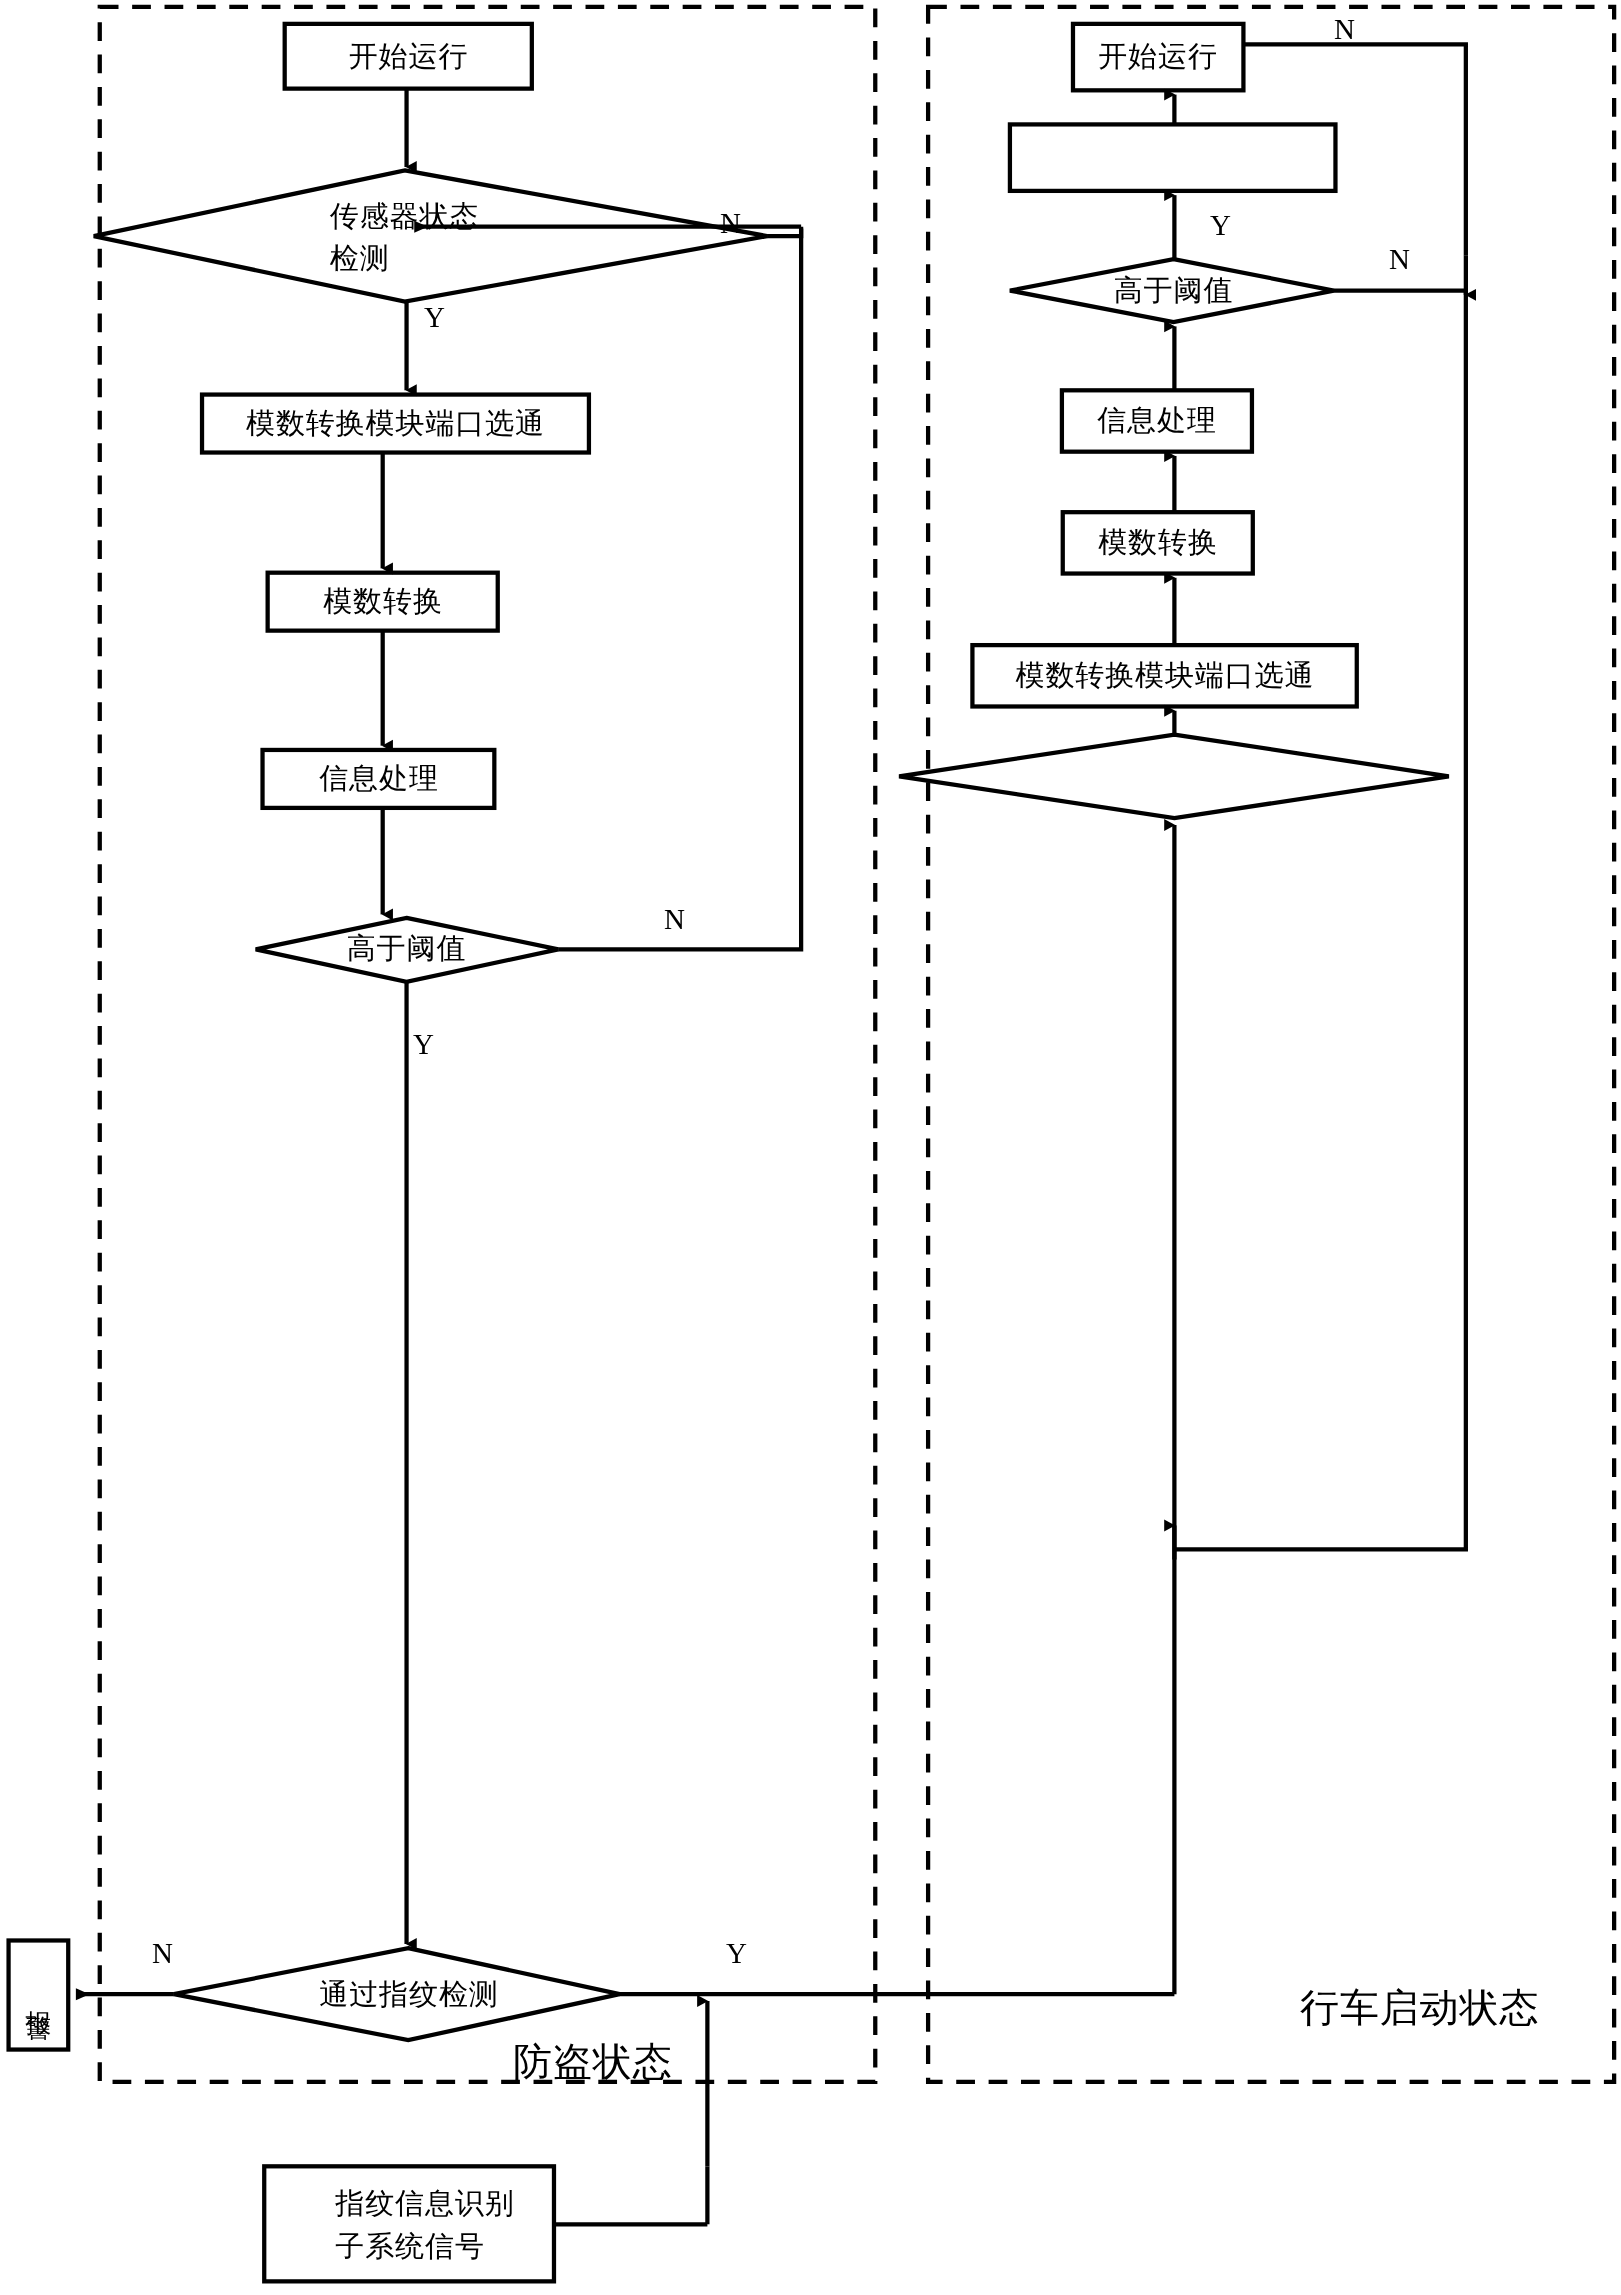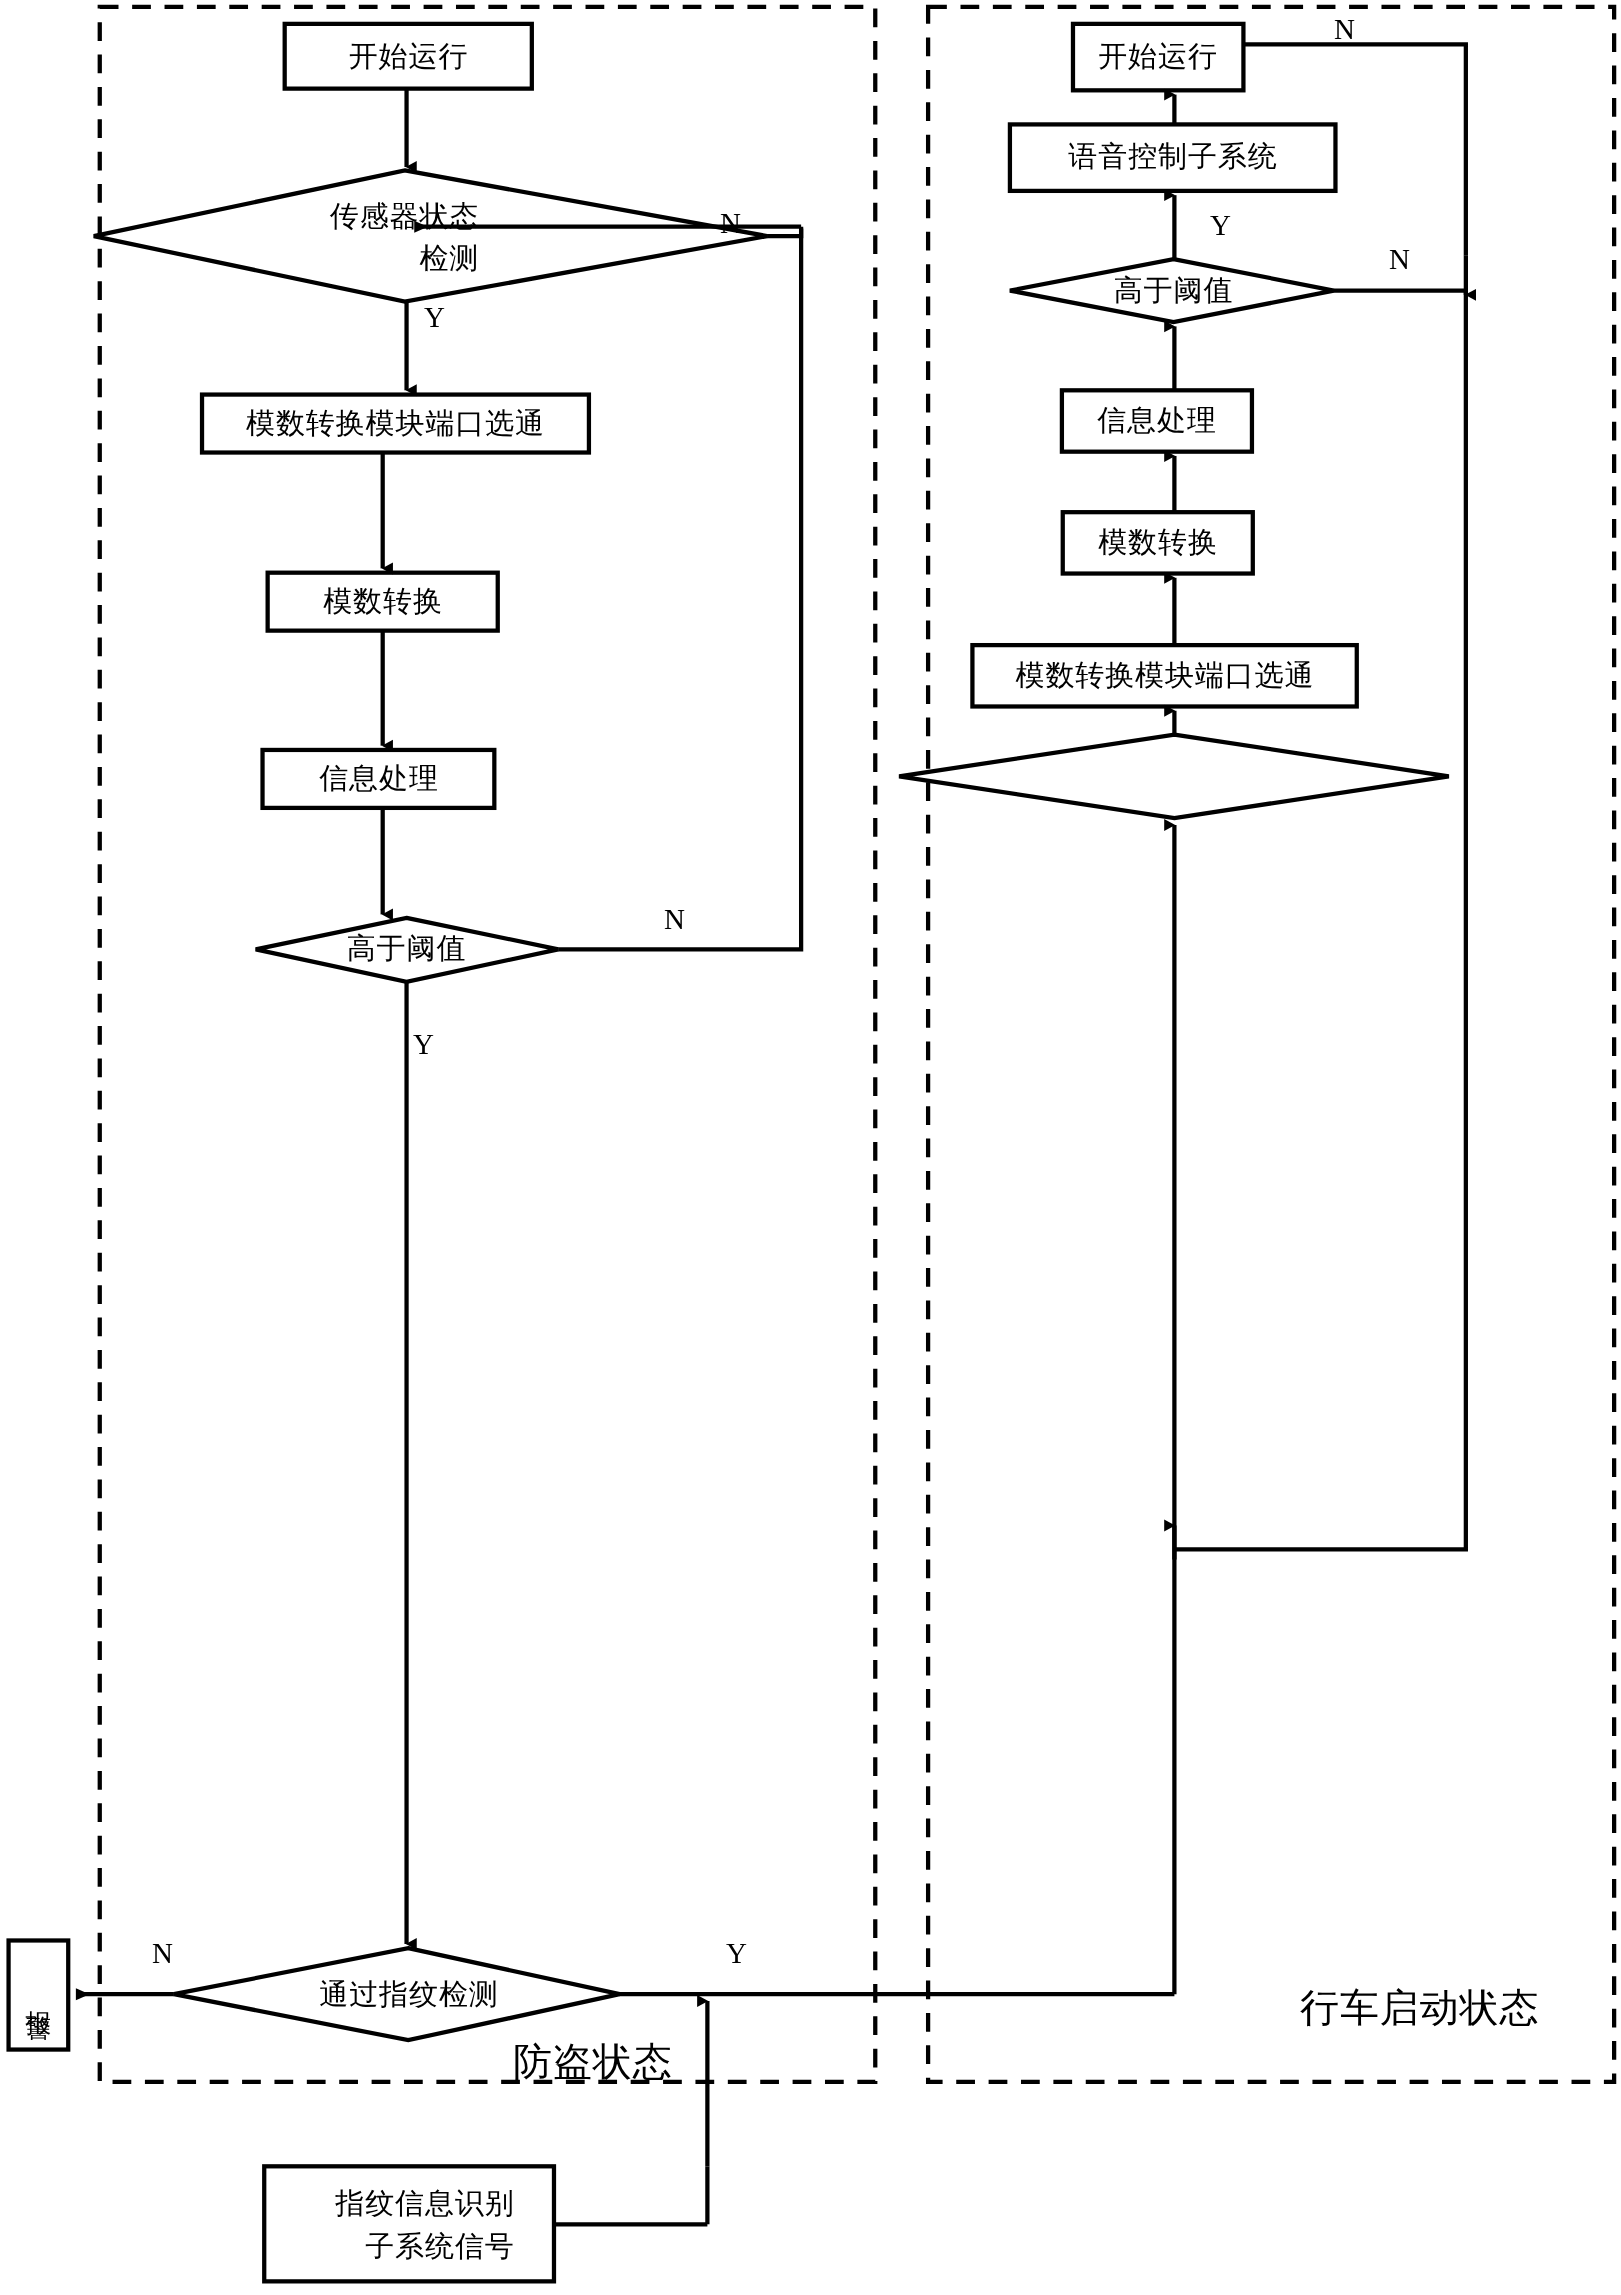--- a/index.html
+++ b/index.html
@@ -23,21 +23,21 @@
     left: 0;
     top: 0;
     width: 1621px;
     height: 2295px;
   }
   .node-text {
     position: absolute;
     display: flex;
     align-items: center;
     justify-content: center;
-    text-align: right;
+    text-align: left;
     color: #000000;
     font-size: 29px;
     line-height: 1.28;
     letter-spacing: 0.9px;
     white-space: pre-line;
     pointer-events: none;
   }
   .node-text.two-line {
     line-height: 1.45;
   }
@@ -182,21 +182,20 @@
 
   <div class="node-text" style="left:264px; top:1966px; width:290px; height:58px;">通过指纹检测</div>
 
   <div class="node-text vert-text" style="left:8.5px; top:1941px; width:60px; height:109px; font-size:25.6px;">报警</div>
 
   <div class="node-text two-line" style="left:264px; top:2167px; width:290px; height:115px;margin-left:16px;">指纹信息识别
 子系统信号</div>
 
   <div class="node-text" style="left:1073px; top:24px; width:170px; height:66px;">开始运行</div>
 
-  <div class="node-text" style="left:1010px; top:124px; width:326px; height:66px;">语音控制子系统</div>
 
   <div class="node-text" style="left:1054px; top:263px; width:239px; height:56px;">高于阈值</div>
 
   <div class="node-text" style="left:1062px; top:390px; width:190px; height:61px;">信息处理</div>
 
   <div class="node-text" style="left:1063px; top:512px; width:190px; height:61px;">模数转换</div>
 
   <div class="node-text" style="left:973px; top:645px; width:384px; height:61px;">模数转换模块端口选通</div>
 
 

